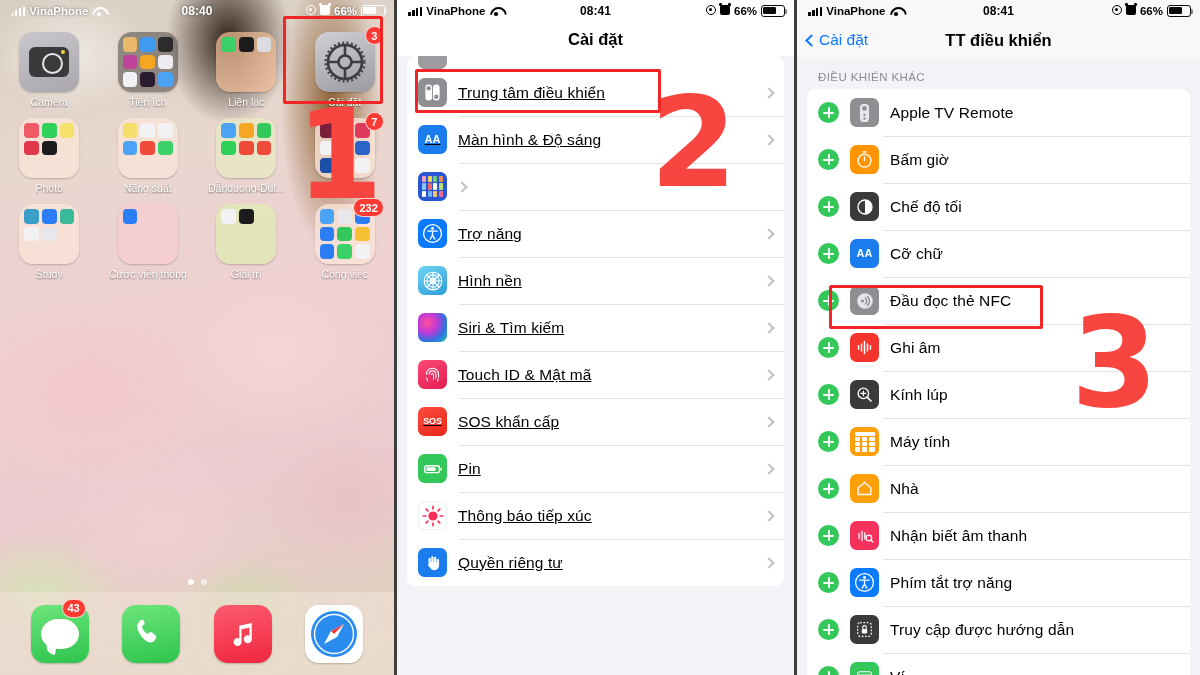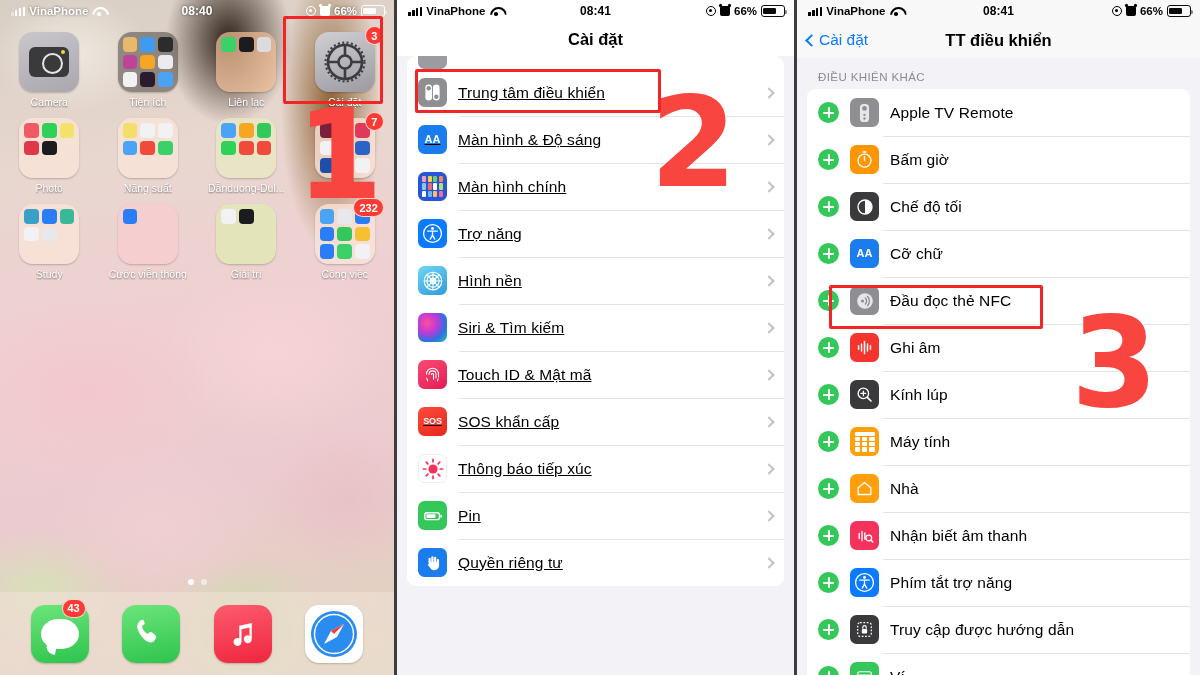--- a/index.html
+++ b/index.html
@@ -23,21 +23,21 @@
     position: relative;
     height: 22px;
     display: flex; align-items: center;
     padding: 0 9px 0 11px;
     font-size: 11.5px;
     font-weight: bold;
     z-index: 5;
   }
   .sb-left { display: flex; align-items: center; gap: 4px; }
   .sb-center { position: absolute; left: 0; right: 0; text-align: center; font-size: 12px; font-weight: bold; letter-spacing: .1px; }
-  .sb-right { margin-left: auto; display: flex; align-items: center; gap: 4px; position: relative; z-index: 2; }
+  .sb-right { margin-left: auto; display: flex; gap: 4px; position: relative; z-index: 2; }
   .sb-dark { color: #fff; text-shadow: 0 0 3px rgba(0,0,0,.55); }
   .sb-light { color: #000; }
   .bars { display: inline-flex; align-items: flex-end; gap: 1.3px; height: 9px; }
   .bars i { width: 2.6px; background: currentColor; border-radius: .5px; display: block; }
   .bars i:nth-child(1) { height: 3.5px; }
   .bars i:nth-child(2) { height: 5.5px; }
   .bars i:nth-child(3) { height: 7.5px; }
   .bars i:nth-child(4) { height: 9px; }
   .bars.dim i:nth-child(1) { opacity: .4; }
   .wifi { position: relative; width: 13px; height: 10px; }
@@ -484,21 +484,20 @@
               <i style="background:#8ac6f5;border-radius:1px"></i>
                 <i style="background:#f06a6a;border-radius:1px"></i>
                 <i style="background:#fff;border-radius:1px"></i>
                 <i style="background:#b6e06c;border-radius:1px"></i>
               <i style="background:#fff;border-radius:1px"></i>
                 <i style="background:#6ab6f5;border-radius:1px"></i>
                 <i style="background:#f5c06a;border-radius:1px"></i>
                 <i style="background:#f56a9a;border-radius:1px"></i>
             </span>
           </span>
-          <span class="cell-label">Màn hình chính</span>
           <span class="chev-r"></span>
         </div>
 
         <div class="cell">
           <span class="cell-icon" style="background:#0a7aff">
             <svg width="21" height="21" viewBox="0 0 24 24" aria-hidden="true">
               <circle cx="12" cy="12" r="10.2" fill="none" stroke="#fff" stroke-width="1.5"></circle>
               <circle cx="12" cy="6.4" r="1.7" fill="#fff"></circle>
               <path d="M6.5 9.2h11M12 9.6v4.2M12 13.8l-2.6 4.6M12 13.8l2.6 4.6" stroke="#fff" stroke-width="1.5" fill="none" stroke-linecap="round"></path>
             </svg>
@@ -544,41 +543,41 @@
           <span class="chev-r"></span>
         </div>
 
         <div class="cell">
           <span class="cell-icon gl" style="background:linear-gradient(150deg,#fb4b3c,#e8281a);font-size:9px;letter-spacing:-.2px">SOS</span>
           <span class="cell-label">SOS khẩn cấp</span>
           <span class="chev-r"></span>
         </div>
 
         <div class="cell">
+          <span class="cell-icon" style="background:#34c759">
+            <svg width="22" height="22" viewBox="0 0 24 24" aria-hidden="true">
+              <rect x="3" y="8.4" width="16" height="7.6" rx="2.4" fill="none" stroke="#fff" stroke-width="1.5"></rect>
+              <rect x="4.8" y="10.1" width="10" height="4.2" rx="1.2" fill="#fff"></rect>
+              <rect x="20" y="10.6" width="1.6" height="3.2" rx=".7" fill="#fff"></rect>
+            </svg>
+          </span>
+          <span class="cell-label">Pin</span>
+          <span class="chev-r"></span>
+        </div>
+
+        <div class="cell">
           <span class="cell-icon" style="background:#fff;border:1px solid #eee">
             <svg width="24" height="24" viewBox="0 0 24 24" aria-hidden="true">
               <circle cx="12" cy="12" r="4.6" fill="#fa2e5a"></circle>
               <g stroke="#fa2e5a" stroke-width="1.7" stroke-linecap="round">
                 <path d="M12 2.4v2.4M12 19.2v2.4M2.4 12h2.4M19.2 12h2.4M5.2 5.2l1.7 1.7M17.1 17.1l1.7 1.7M18.8 5.2l-1.7 1.7M6.9 17.1l-1.7 1.7"></path>
               </g>
             </svg>
           </span>
           <span class="cell-label">Thông báo tiếp xúc</span>
-          <span class="chev-r"></span>
-        </div>
-
-        <div class="cell">
-          <span class="cell-icon" style="background:#34c759">
-            <svg width="22" height="22" viewBox="0 0 24 24" aria-hidden="true">
-              <rect x="3" y="8.4" width="16" height="7.6" rx="2.4" fill="none" stroke="#fff" stroke-width="1.5"></rect>
-              <rect x="4.8" y="10.1" width="10" height="4.2" rx="1.2" fill="#fff"></rect>
-              <rect x="20" y="10.6" width="1.6" height="3.2" rx=".7" fill="#fff"></rect>
-            </svg>
-          </span>
-          <span class="cell-label">Pin</span>
           <span class="chev-r"></span>
         </div>
 
         <div class="cell">
           <span class="cell-icon" style="background:#1a7ced">
             <svg width="18" height="18" viewBox="0 0 24 24" aria-hidden="true">
               <path fill="#fff" d="M6 12.4V6.6a1.5 1.5 0 013 0v4.2h.7V4.4a1.5 1.5 0 013 0v6.4h.7V5.2a1.5 1.5 0 013 0v5.8h.7V8a1.5 1.5 0 013 0v7.4c0 3.4-2.6 6.2-6.3 6.2-2 0-3.4-.7-4.6-2l-3.6-4.3a1.5 1.5 0 012.2-2l1.2 1.1z"></path>
             </svg>
           </span>
           <span class="cell-label">Quyền riêng tư</span>

